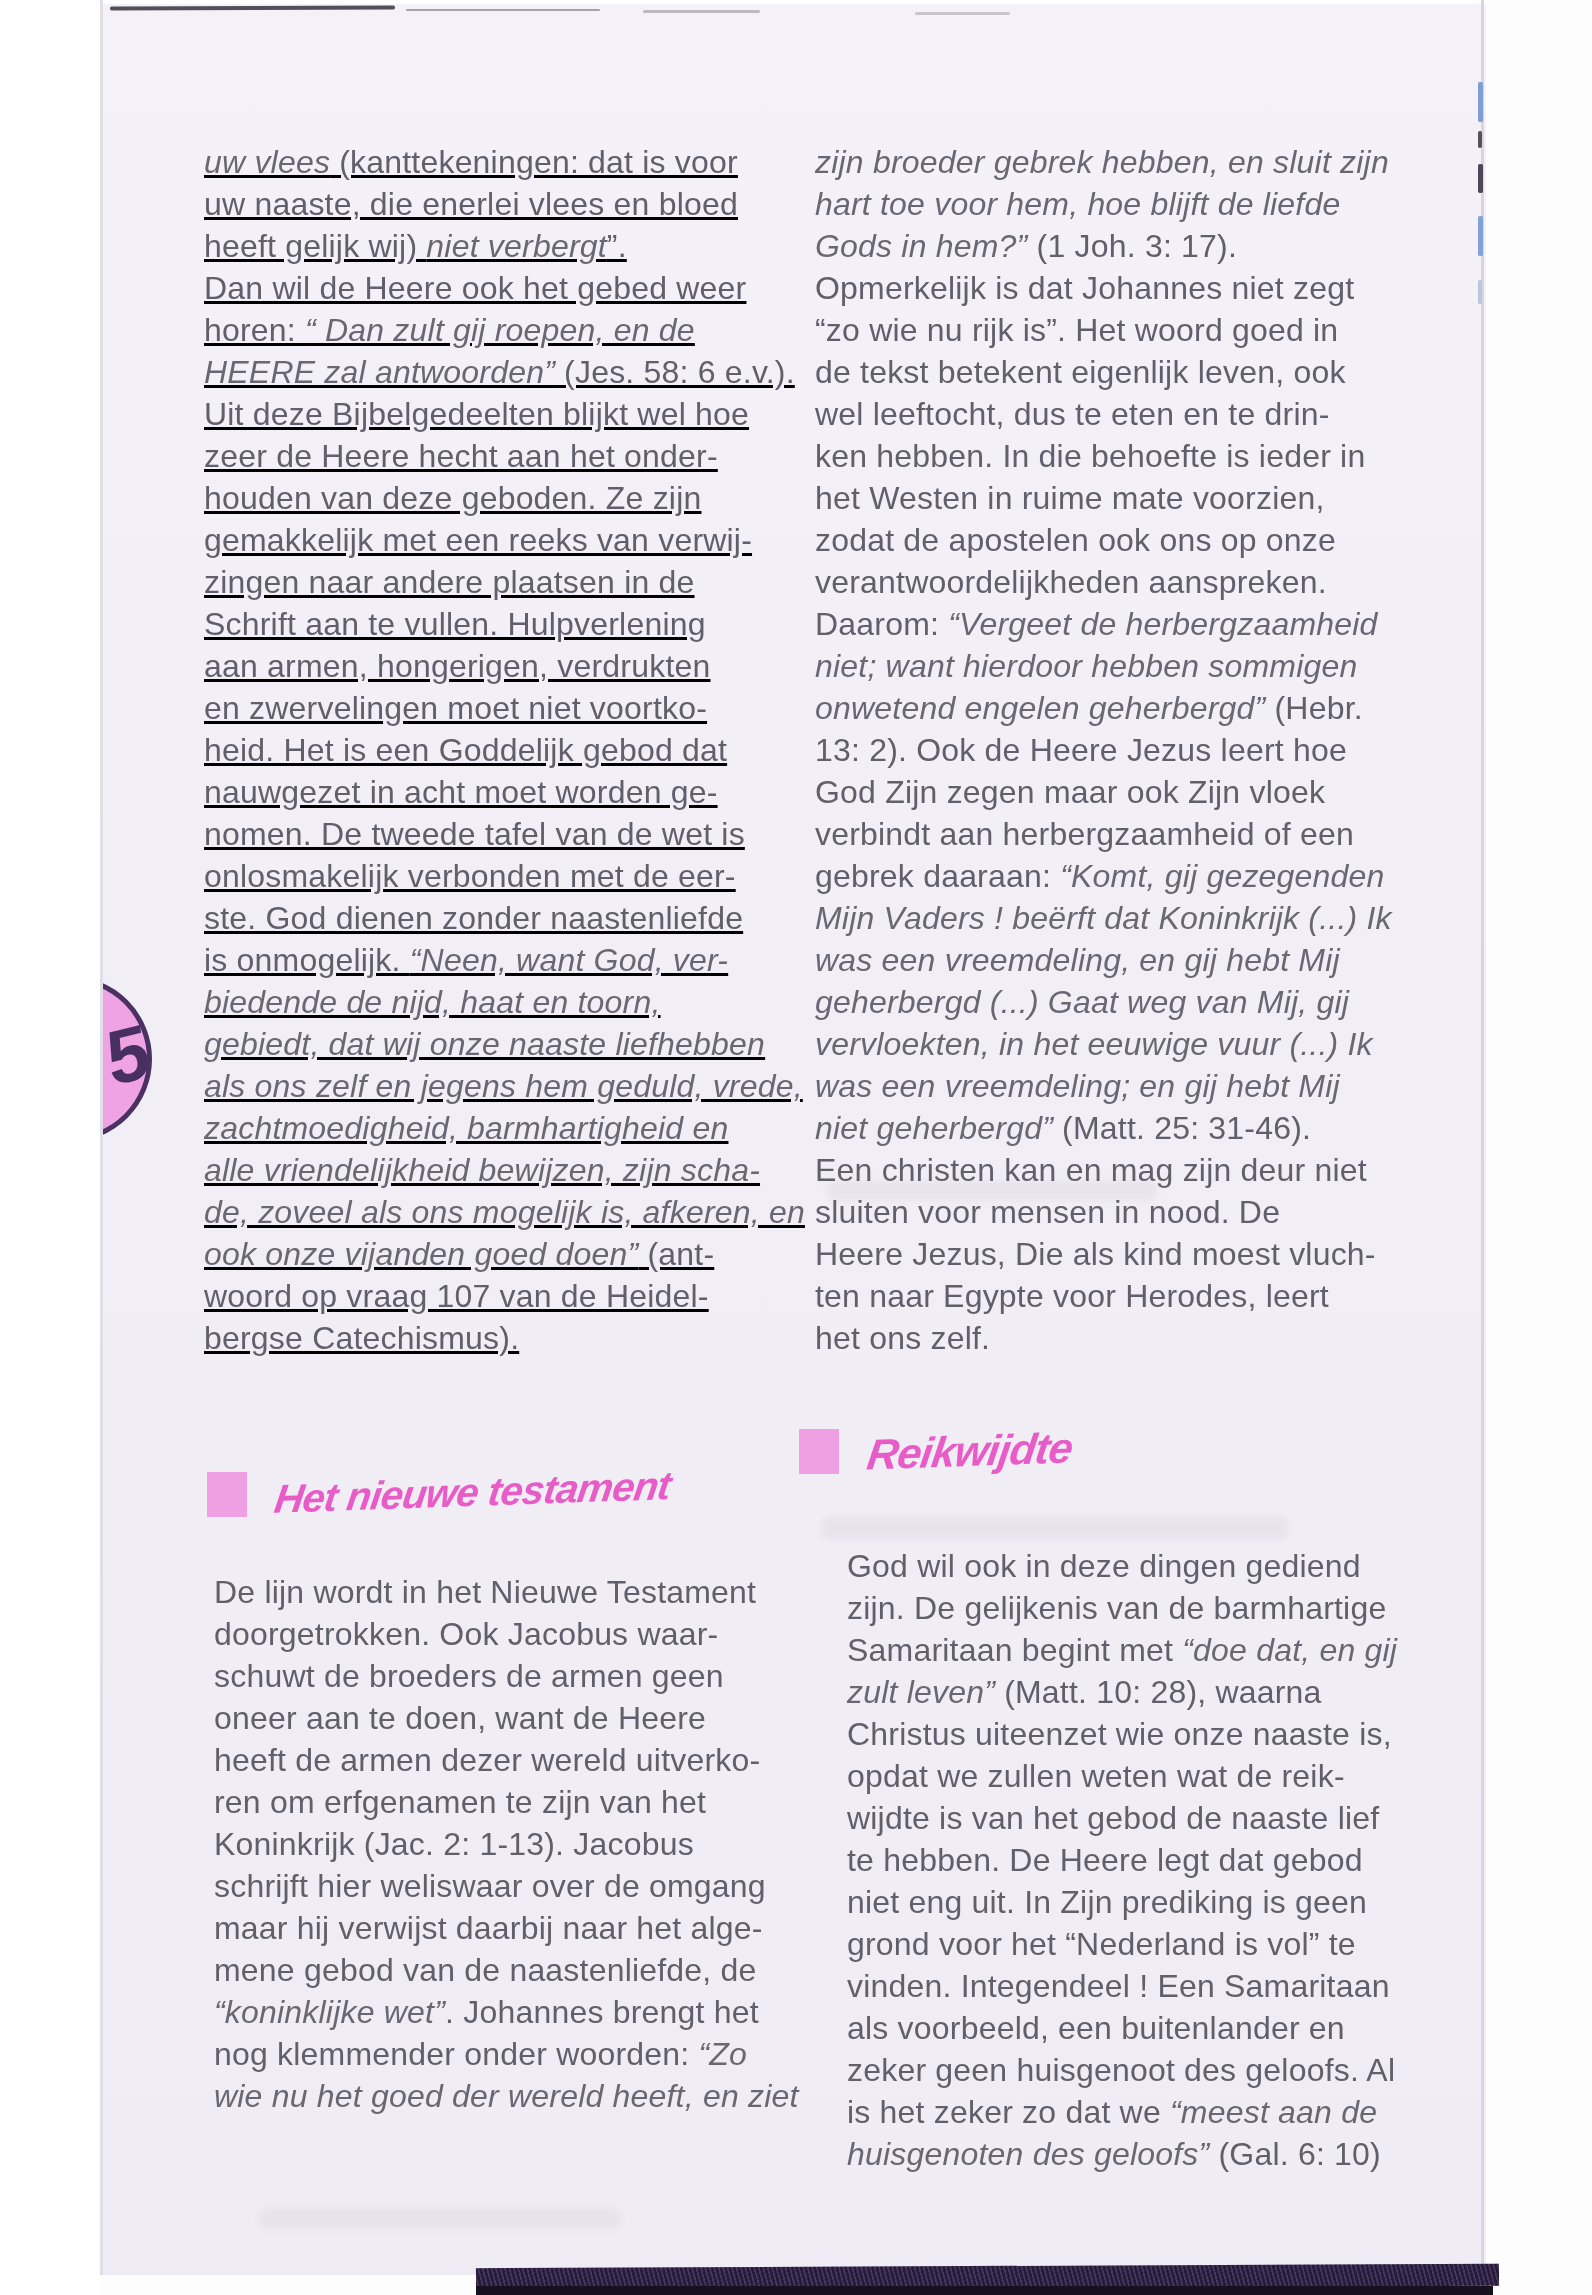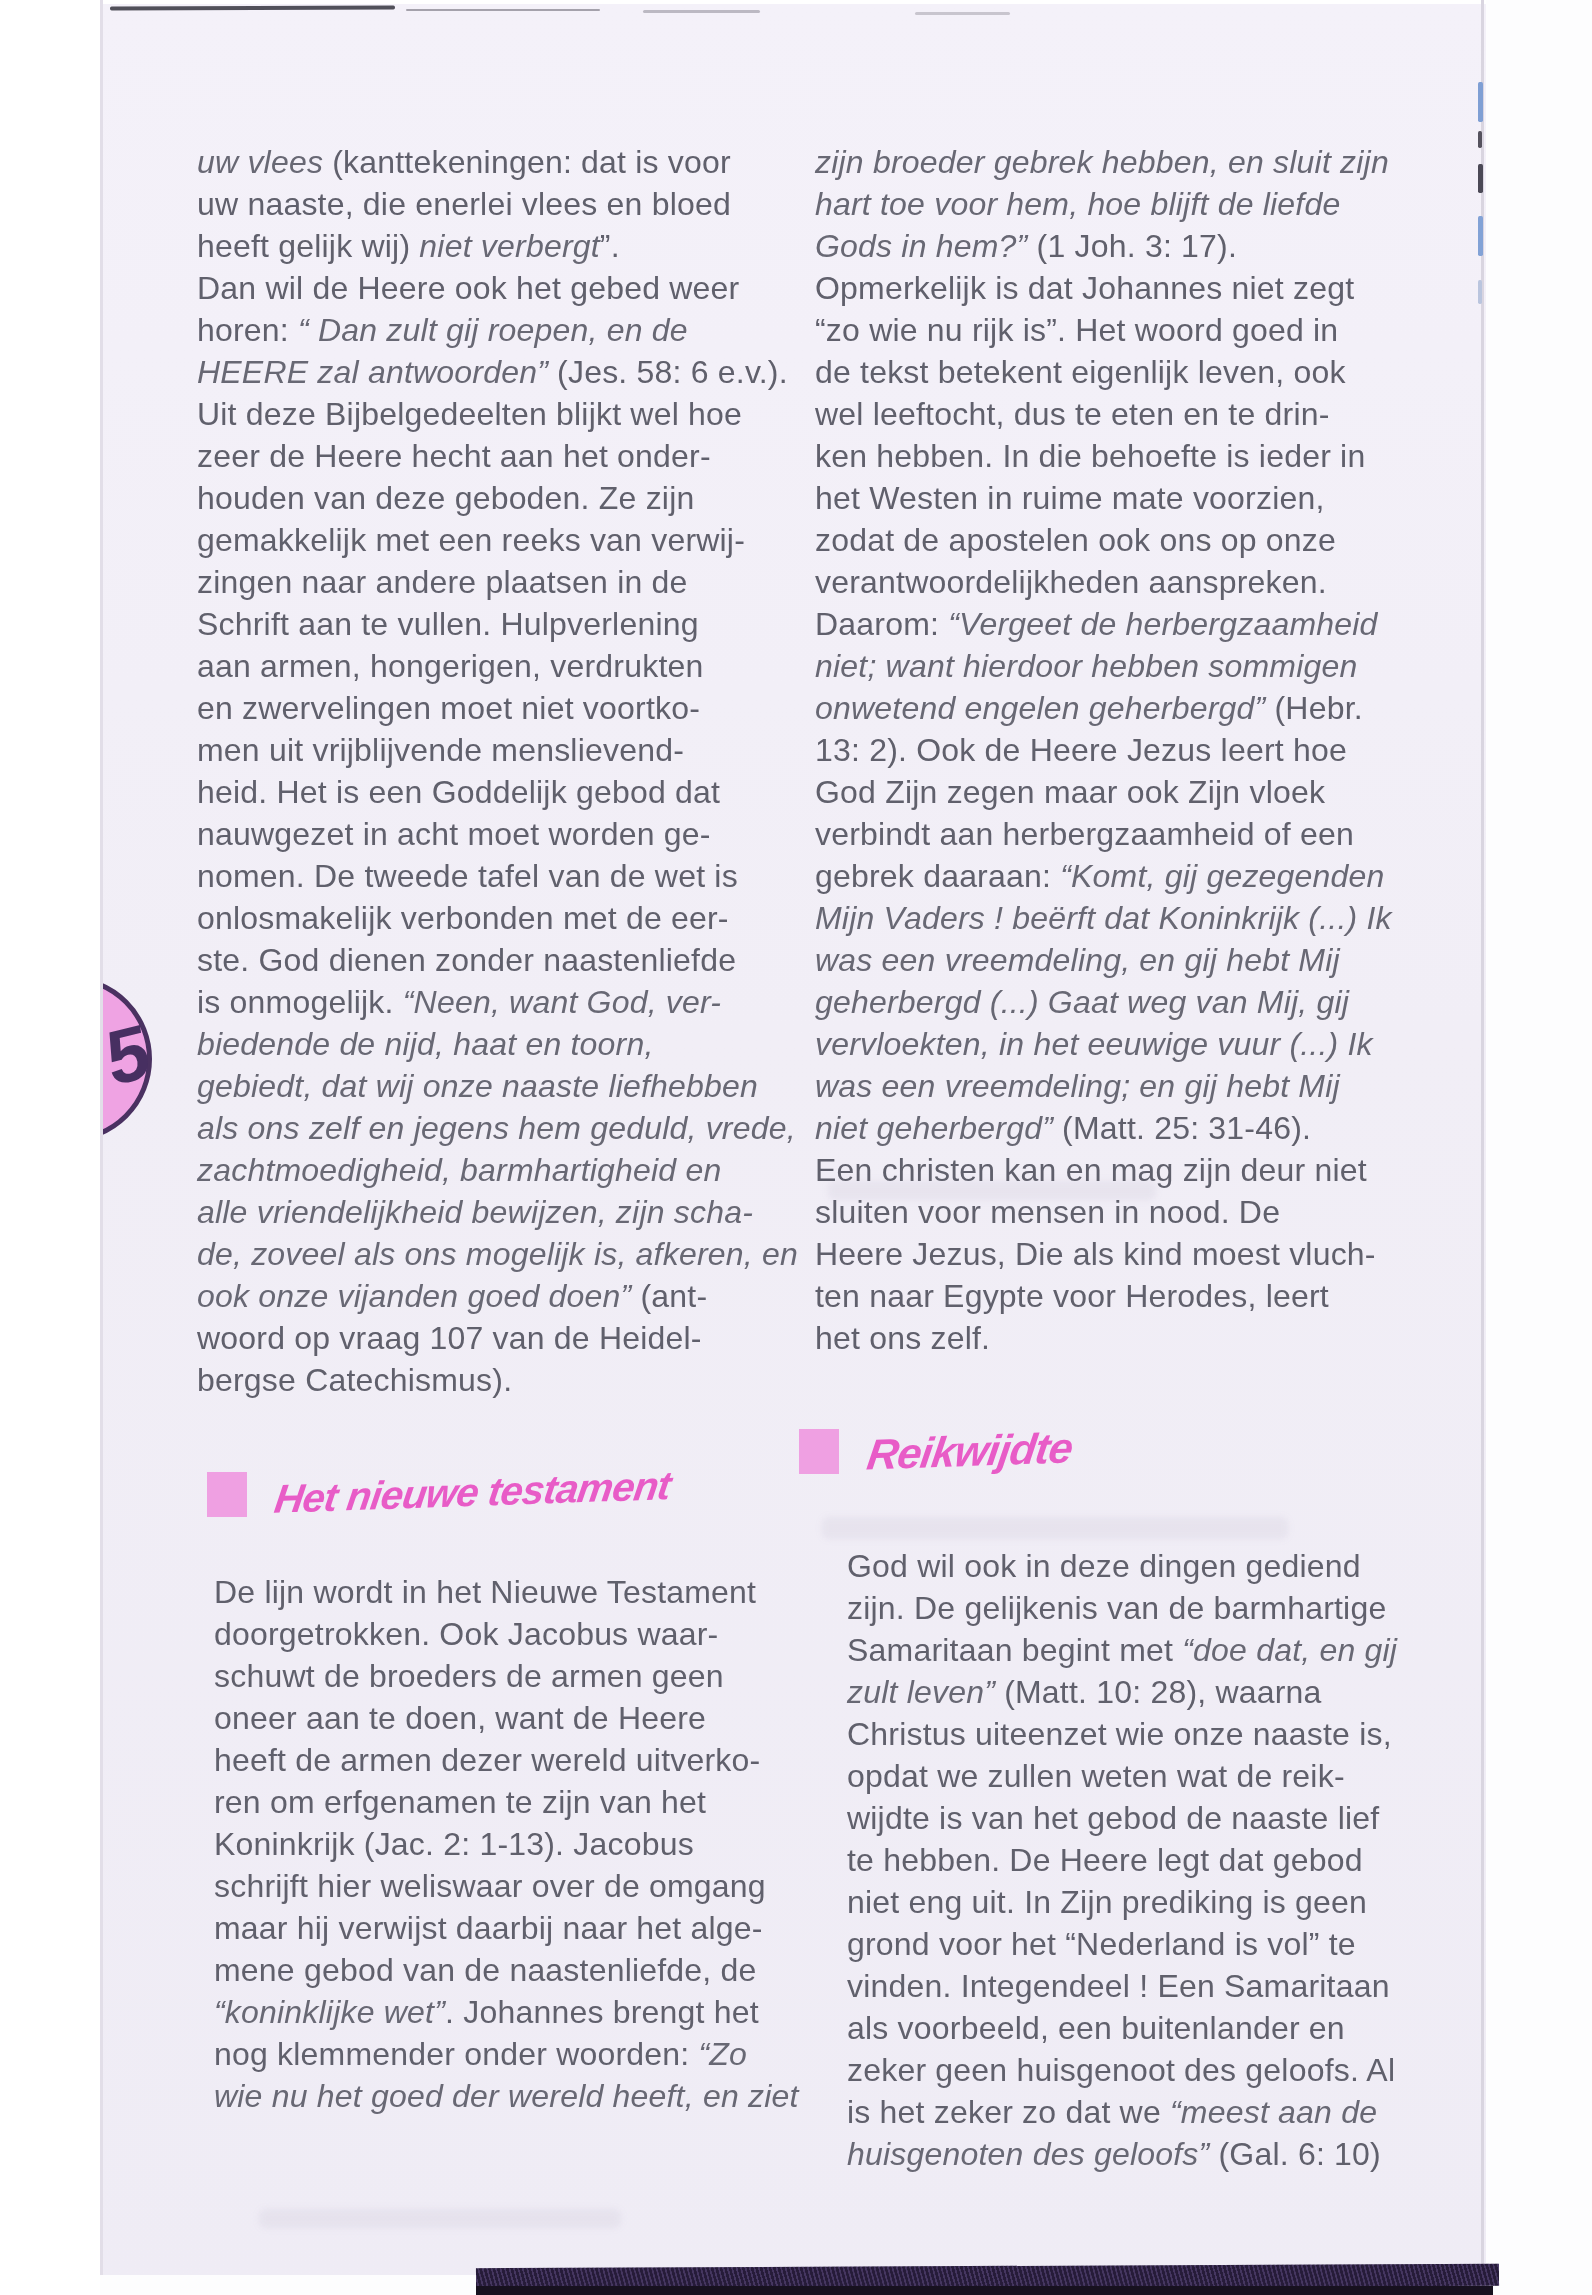--- a/index.html
+++ b/index.html
@@ -50,21 +50,21 @@
   }
   .tab-glyph {
     position:absolute; left:107px; top:1011px;
     font-size:76px; font-weight:bold; color:#472f61;
     transform:rotate(-14deg) skewX(-6deg);
     z-index:3;
   }
 
   
   .col { position:absolute; z-index:4; }
-  .col-left-1  { left:197px; top:141px;  width:583px; }
+  .col-left-1  { left:204px; top:141px;  width:583px;text-decoration:underline; }
   .col-left-2  { left:214px; top:1571px; width:583px; }
   .col-right-1 { left:815px; top:141px;  width:587px; }
   .col-right-2 { left:847px; top:1545px; width:587px; }
   .text-line {
     height:42px; line-height:42px;
     font-size:32px; color:#60606c;
     letter-spacing:0.2px;
     white-space:nowrap;
   }
   .text-line .it { font-style:italic; color:#68687400; color:#686874; }
@@ -122,21 +122,20 @@
     <div class="text-line"><span>horen: </span><span class="it">“ Dan zult gij roepen, en de</span></div>
     <div class="text-line"><span class="it">HEERE zal antwoorden”</span><span> (Jes. 58: 6 e.v.).</span></div>
     <div class="text-line"><span>Uit deze Bijbelgedeelten blijkt wel hoe</span></div>
     <div class="text-line"><span>zeer de Heere hecht aan het onder-</span></div>
     <div class="text-line"><span>houden van deze geboden. Ze zijn</span></div>
     <div class="text-line"><span>gemakkelijk met een reeks van verwij-</span></div>
     <div class="text-line"><span>zingen naar andere plaatsen in de</span></div>
     <div class="text-line"><span>Schrift aan te vullen. Hulpverlening</span></div>
     <div class="text-line"><span>aan armen, hongerigen, verdrukten</span></div>
     <div class="text-line"><span>en zwervelingen moet niet voortko-</span></div>
-    <div class="text-line"><span>men uit vrijblijvende menslievend-</span></div>
     <div class="text-line"><span>heid. Het is een Goddelijk gebod dat</span></div>
     <div class="text-line"><span>nauwgezet in acht moet worden ge-</span></div>
     <div class="text-line"><span>nomen. De tweede tafel van de wet is</span></div>
     <div class="text-line"><span>onlosmakelijk verbonden met de eer-</span></div>
     <div class="text-line"><span>ste. God dienen zonder naastenliefde</span></div>
     <div class="text-line"><span>is onmogelijk. </span><span class="it">“Neen, want God, ver-</span></div>
     <div class="text-line"><span class="it">biedende de nijd, haat en toorn,</span></div>
     <div class="text-line"><span class="it">gebiedt, dat wij onze naaste liefhebben</span></div>
     <div class="text-line"><span class="it">als ons zelf en jegens hem geduld, vrede,</span></div>
     <div class="text-line"><span class="it">zachtmoedigheid, barmhartigheid en</span></div>

